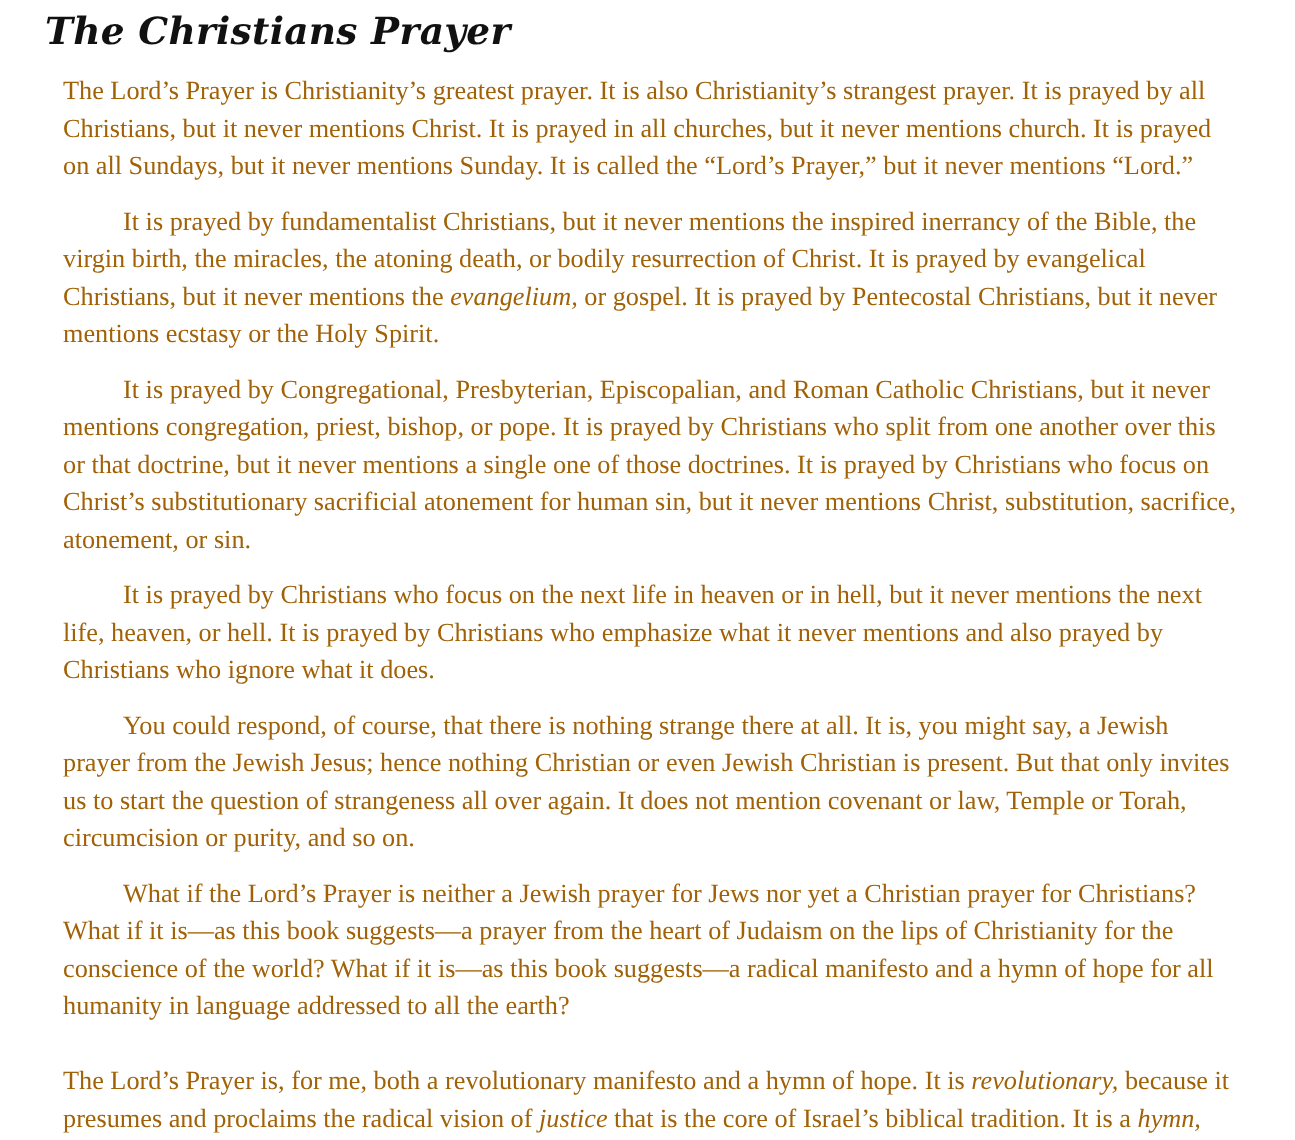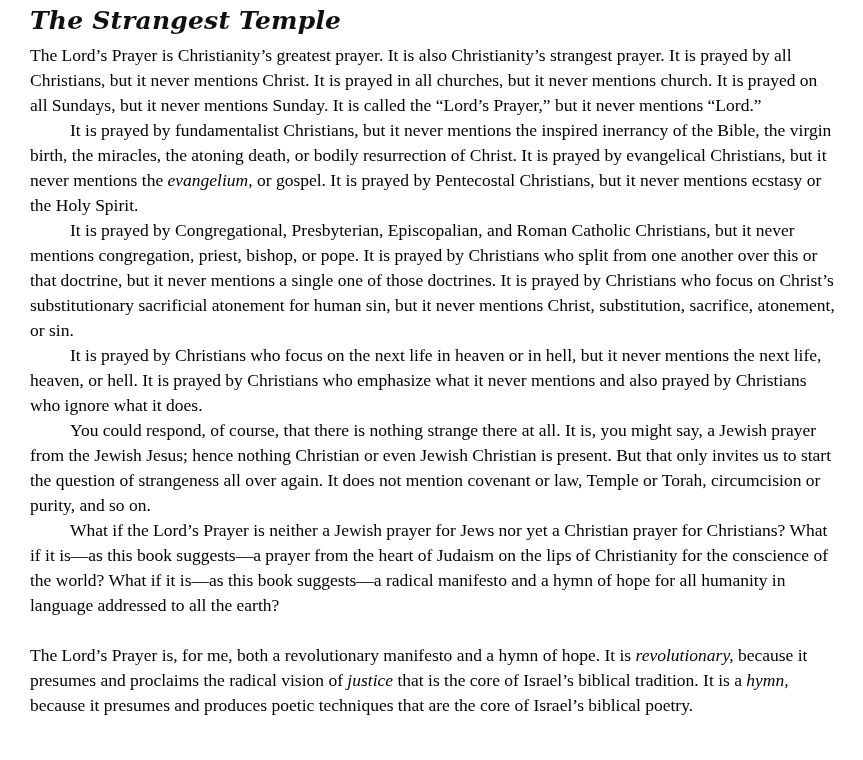--- a/index.html
+++ b/index.html
@@ -22,38 +22,38 @@
     font-size: 25px;
     line-height: 31px;
     margin: 0 0 7px 0;
     color: #111111;
     letter-spacing: 0.2px;
   }
   .page-body .para {
     font-family: "Liberation Serif", "DejaVu Serif", serif;
     font-size: 17.5px;
     line-height: 25px;
-    margin: 0;
-    color: #000000;
+    margin: 12px;
+    color: #a16207;
     text-align: left;
   }
   .page-body .para.indent {
     text-indent: 40px;
   }
   .page-body .para.spaced {
     margin-top: 25px;
   }
   .page-body em {
   }
 </style>
 </head>
 <body>
 
 <div class="page">
-  <h1 class="page-title">The Strangest Temple</h1>
+  <h1 class="page-title">The Christians Prayer</h1>
   <div class="page-body">
       <p class="para"><span>The Lord’s Prayer is Christianity’s greatest prayer. It is also Christianity’s strangest prayer. It is prayed by all Christians, but it never mentions Christ. It is prayed in all churches, but it never mentions church. It is prayed on all Sundays, but it never mentions Sunday. It is called the “Lord’s Prayer,” but it never mentions “Lord.”</span></p>
       <p class="para indent"><span>It is prayed by fundamentalist Christians, but it never mentions the inspired inerrancy of the Bible, the virgin birth, the miracles, the atoning death, or bodily resurrection of Christ. It is prayed by evangelical Christians, but it never mentions the </span><em>evangelium,</em><span> or gospel. It is prayed by Pentecostal Christians, but it never mentions ecstasy or the Holy Spirit.</span></p>
       <p class="para indent"><span>It is prayed by Congregational, Presbyterian, Episcopalian, and Roman Catholic Christians, but it never mentions congregation, priest, bishop, or pope. It is prayed by Christians who split from one another over this or that doctrine, but it never mentions a single one of those doctrines. It is prayed by Christians who focus on Christ’s substitutionary sacrificial atonement for human sin, but it never mentions Christ, substitution, sacrifice, atonement, or sin.</span></p>
       <p class="para indent"><span>It is prayed by Christians who focus on the next life in heaven or in hell, but it never mentions the next life, heaven, or hell. It is prayed by Christians who emphasize what it never mentions and also prayed by Christians who ignore what it does.</span></p>
       <p class="para indent"><span>You could respond, of course, that there is nothing strange there at all. It is, you might say, a Jewish prayer from the Jewish Jesus; hence nothing Christian or even Jewish Christian is present. But that only invites us to start the question of strangeness all over again. It does not mention covenant or law, Temple or Torah, circumcision or purity, and so on.</span></p>
       <p class="para indent"><span>What if the Lord’s Prayer is neither a Jewish prayer for Jews nor yet a Christian prayer for Christians? What if it is—as this book suggests—a prayer from the heart of Judaism on the lips of Christianity for the conscience of the world? What if it is—as this book suggests—a radical manifesto and a hymn of hope for all humanity in language addressed to all the earth?</span></p>
       <p class="para spaced"><span>The Lord’s Prayer is, for me, both a revolutionary manifesto and a hymn of hope. It is </span><em>revolutionary,</em><span> because it presumes and proclaims the radical vision of </span><em>justice</em><span> that is the core of Israel’s biblical tradition. It is a </span><em>hymn,</em><span> because it presumes and produces poetic techniques that are the core of Israel’s biblical poetry.</span></p>
     </div>
 </div>

